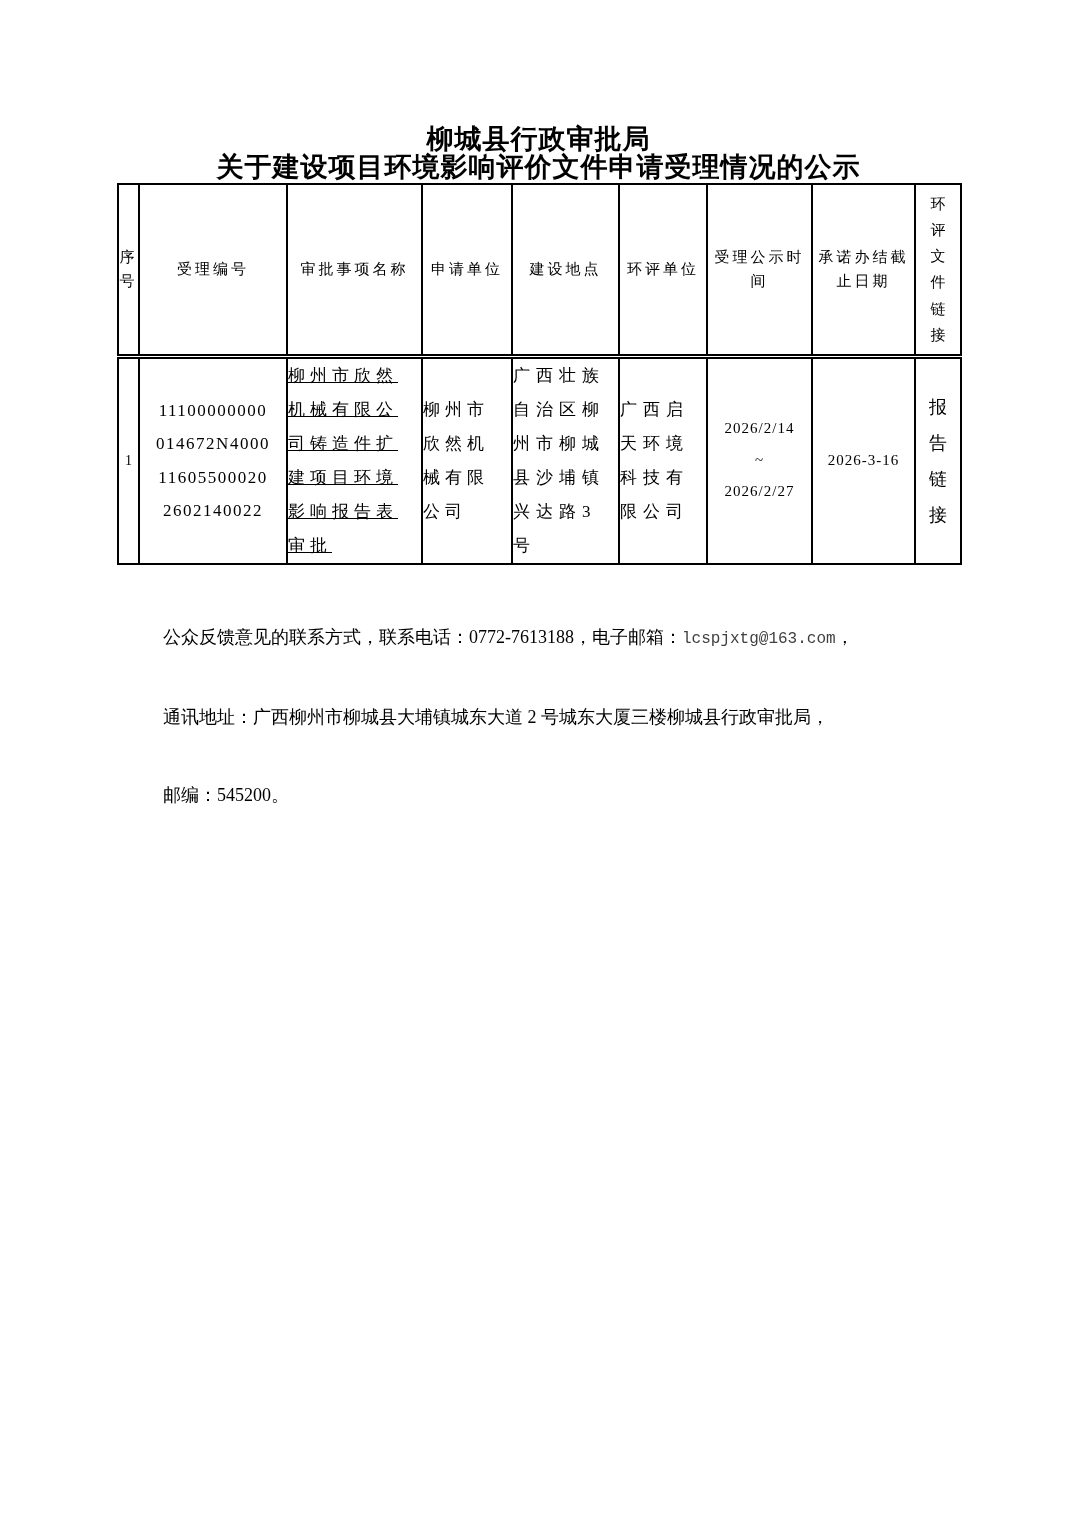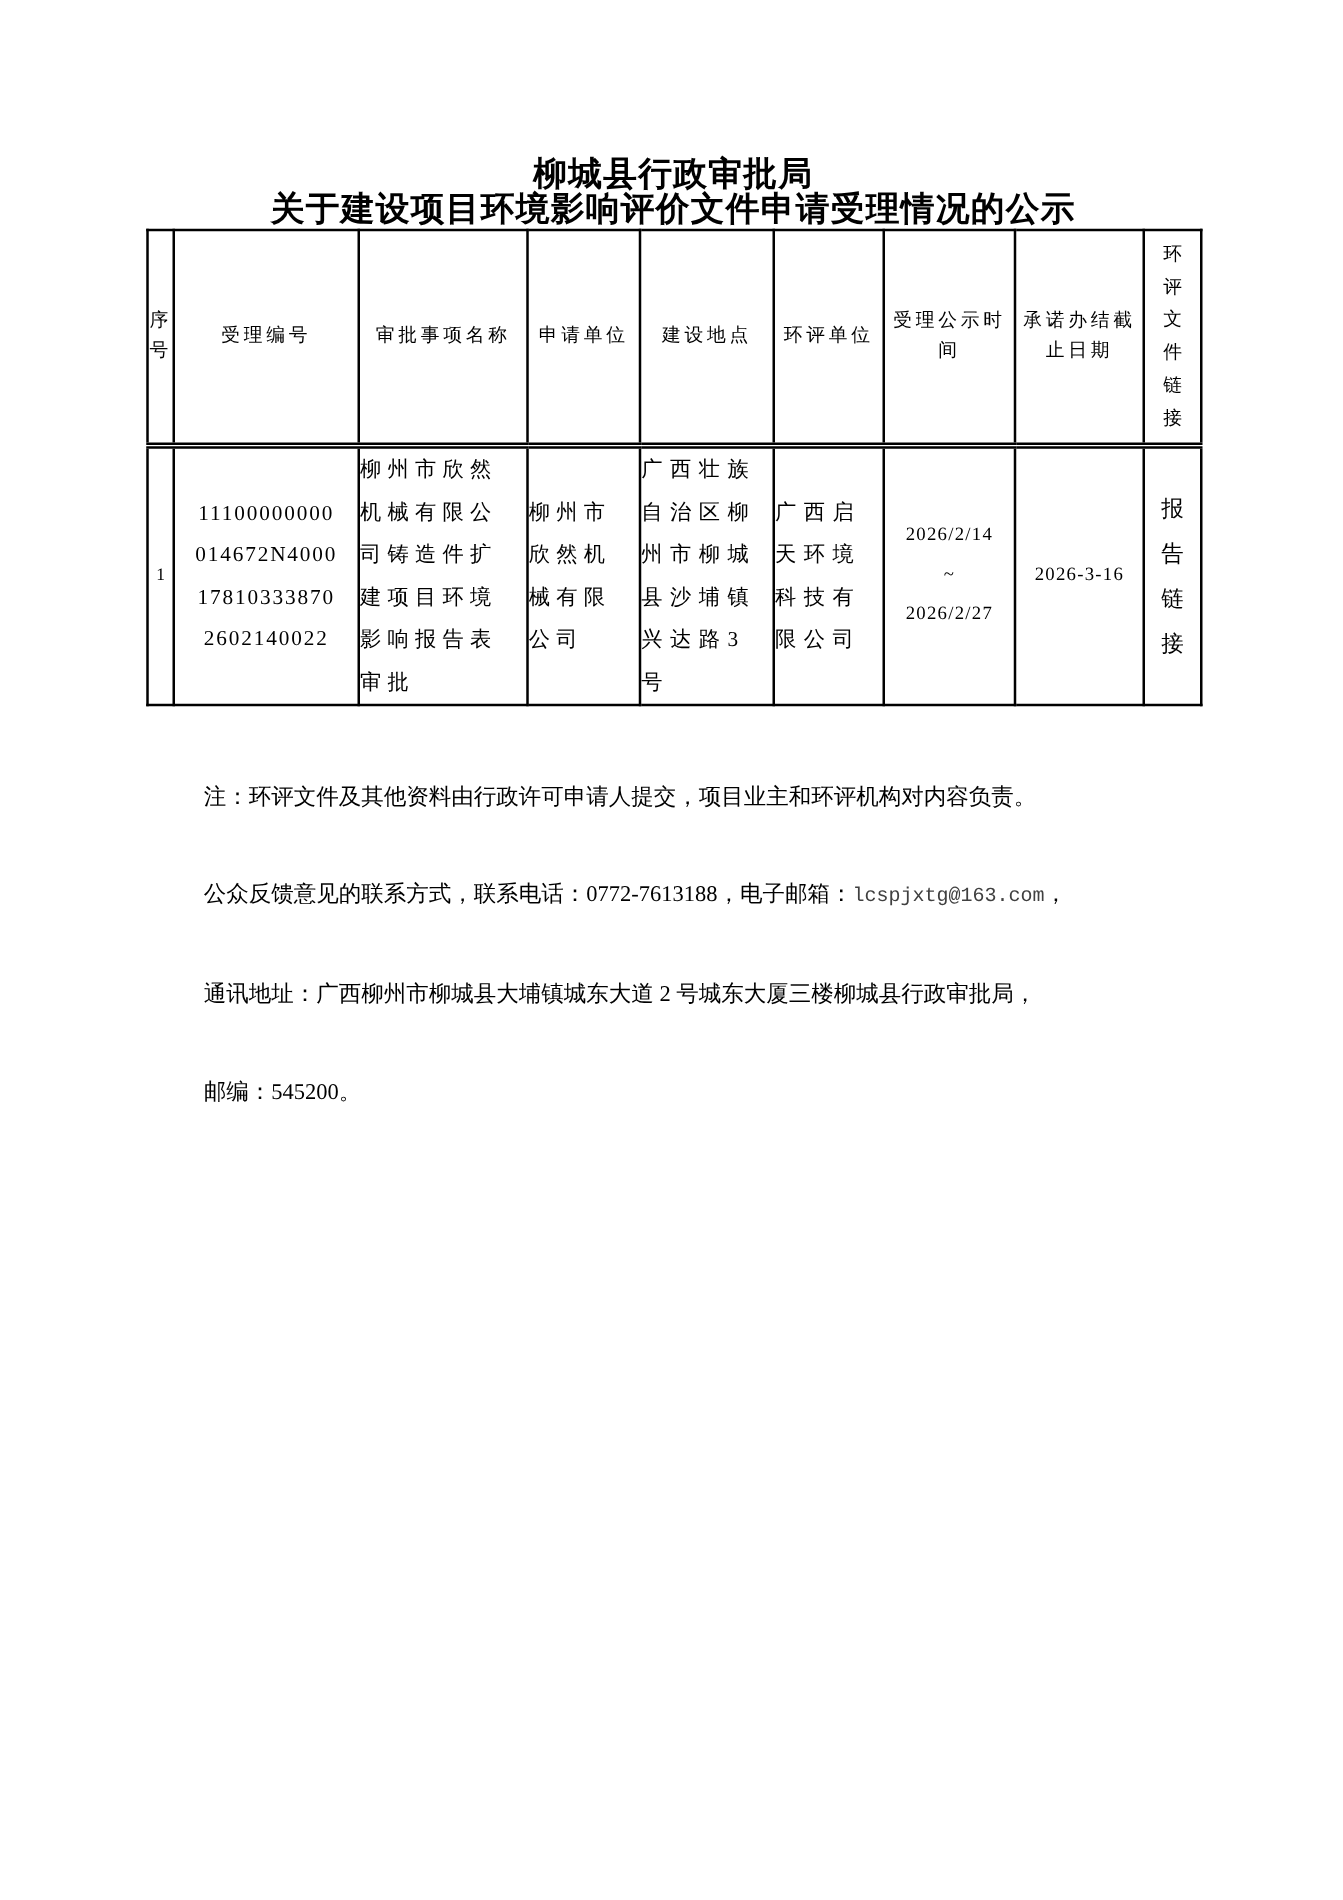--- a/index.html
+++ b/index.html
@@ -58,21 +58,21 @@
   .th {
     font-size: 15px;
     line-height: 1.6;
     letter-spacing: 3px;
     text-align: center;
   }
   .pre { white-space: pre-line; }
 
   .cell-seq   { font-size: 14px; text-align: center; }
   .cell-no    { font-size: 17px; line-height: 1.95; letter-spacing: 1.5px; text-align: center; }
-  .cell-item  { font-size: 17px; line-height: 2; letter-spacing: 5px; padding: 0 0 0 10px; }
+  .cell-item  { font-size: 17px; line-height: 2; letter-spacing: 5px; padding: 0 0 0 10px; text-decoration: underline; }
   .cell-app   { font-size: 17px; line-height: 2; letter-spacing: 5px; padding: 0 0 0 10px; border-radius: 16px; }
   .cell-loc   { font-size: 17px; line-height: 2; letter-spacing: 6px; padding: 0 0 0 8px; }
   .cell-eia   { font-size: 17px; line-height: 2; letter-spacing: 6px; padding: 0 0 0 10px; }
   .cell-time  { font-size: 15px; letter-spacing: 1px; text-align: center; }
   .cell-time div { line-height: 2.1; }
   .cell-dead  { font-size: 15px; letter-spacing: 1px; text-align: center; border-radius: 28px; }
   .vert-head  { letter-spacing: 0; line-height: 1.75; }
   .cell-link  { font-size: 18px; line-height: 2; text-align: center; cursor: pointer; }
 
   .notes {
@@ -131,21 +131,21 @@
 件
 链
 接</th>
       </tr>
     </thead>
     <tbody>
       <tr>
         <td class="cell-seq">1</td>
         <td class="cell-no pre">11100000000
 014672N4000
-17810333870
+11605500020
 2602140022</td>
         <td class="cell-item pre">柳州市欣然
 机械有限公
 司铸造件扩
 建项目环境
 影响报告表
 审批</td>
         <td class="cell-app pre">柳州市
 欣然机
 械有限
@@ -168,19 +168,18 @@
         <td class="cell-dead">2026-3-16</td>
         <td class="cell-link pre">报
 告
 链
 接</td>
       </tr>
     </tbody>
   </table>
 
   <div class="notes">
-    <p>注：环评文件及其他资料由行政许可申请人提交，项目业主和环评机构对内容负责。</p>
     <p><span>公众反馈意见的联系方式，联系电话：0772-7613188，电子邮箱：</span><span class="email">lcspjxtg@163.com</span><span>，</span></p>
     <p>通讯地址：广西柳州市柳城县大埔镇城东大道 2 号城东大厦三楼柳城县行政审批局，</p>
     <p>邮编：545200。</p>
   </div>
 
 </div>
 
 </body></html>

